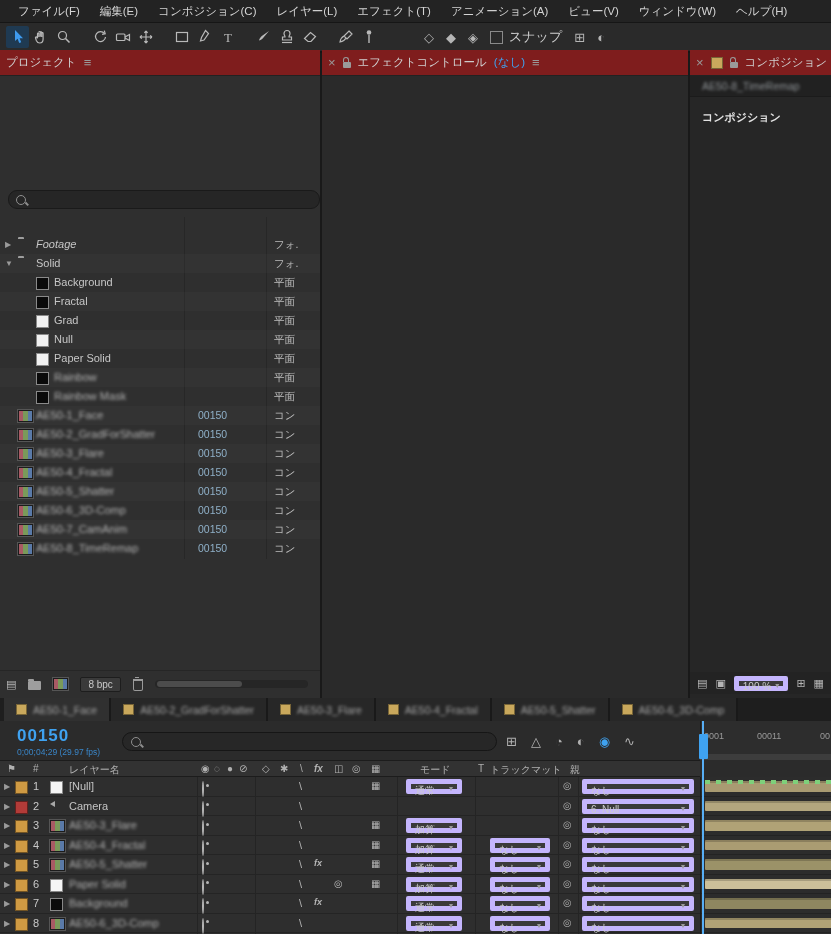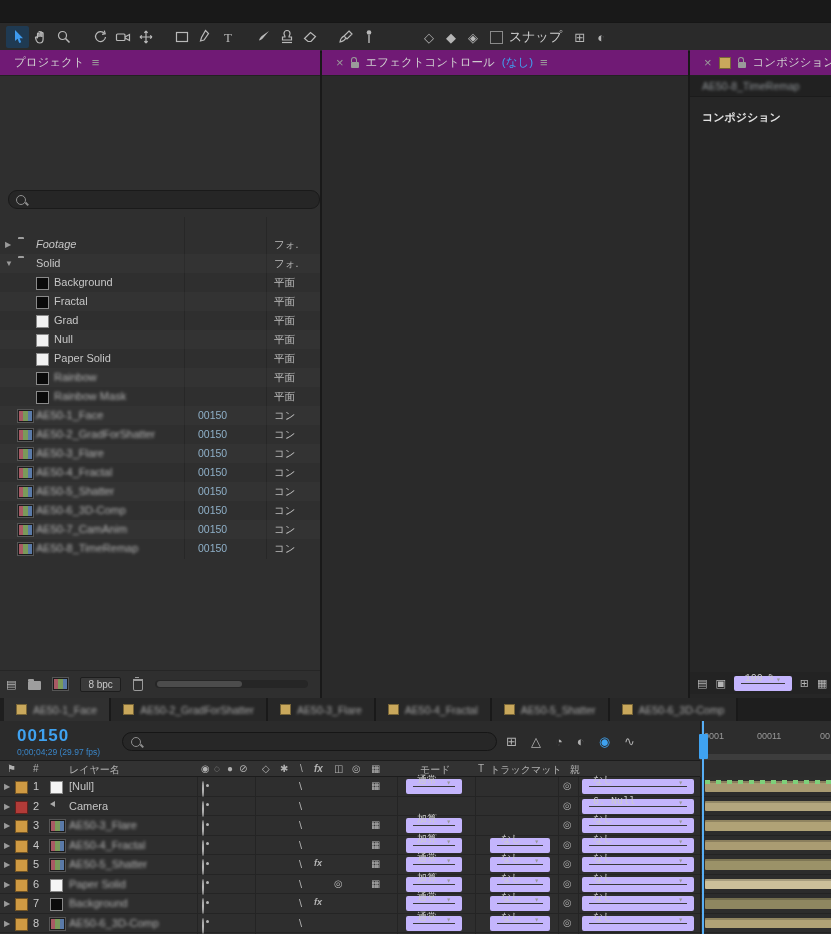--- a/index.html
+++ b/index.html
@@ -18,21 +18,21 @@
            display:flex;align-items:center;padding-left:6px;}
   #toolbar-tools{display:flex;align-items:center;}
   .tool{width:23px;height:22px;display:flex;align-items:center;justify-content:center;border-radius:2px;}
   .tool.active{background:#1f3a52;}
   .tb-right{display:flex;align-items:center;margin-left:44px;gap:12px;}
   .snap-box{width:11px;height:11px;border:1px solid #8a8a8a;background:#2a2a2a;}
   .snap-label{font-size:13px;color:#cfcfcf;margin-left:-6px;}
   .tb-glyph{color:#b5b5b5;font-size:13px;line-height:13px;}
 
   
-  .panel-head{height:25px;display:flex;align-items:center;gap:7px;padding:0 14px;background:#701a75;
+  .panel-head{height:25px;display:flex;align-items:center;gap:7px;padding:0 6px;background:#7f1d1d;
               font-size:11.5px;color:#d0d0d0;border-bottom:1px solid #222;white-space:nowrap;overflow:hidden;}
   .close-x{color:#9a9a9a;font-size:13px;}
   .menu-ham{color:#9a9a9a;font-size:13px;}
 
   #project{position:absolute;left:0;top:50px;width:320px;height:648px;background:#2f2f2f;}
   #effects{position:absolute;left:322px;top:50px;width:366px;height:648px;background:#2a2a2a;}
   #viewer{position:absolute;left:690px;top:50px;width:141px;height:648px;background:#262626;}
 
   
   .p-search{position:absolute;top:140px;left:8px;width:296px;height:17px;background:#262626;
@@ -63,22 +63,22 @@
   .fx-target{color:#3fa2f0;}
 
   
   .v-sub{height:20px;background:#212121;display:flex;align-items:center;padding:0 12px;
          font-size:10.5px;color:#9fa4a8;border-bottom:1px solid #1b1b1b;}
   .v-label{position:absolute;top:60px;left:12px;font-size:11px;font-weight:bold;color:#e3e3e3;}
   .v-foot{position:absolute;left:0;right:0;bottom:4px;height:22px;background:#232323;
           display:flex;align-items:center;gap:8px;padding:0 7px;}
   .tab-sq{width:10px;height:10px;background:#c9a85c;border:1px solid rgba(0,0,0,.4);flex:none;}
 
-  .dd{background:#3a3a3a;border:7px solid #c4b5fd;border-radius:2px;font-size:10px;color:#ccc;
-      display:flex;align-items:flex-end;justify-content:space-between;padding:0 4px;height:15px;box-sizing:border-box;font-family:Liberation Mono, monospace;}
+  .dd{background:#3a3a3a;border:5px solid #c4b5fd;border-radius:2px;font-size:10px;color:#ccc;
+      display:flex;align-items:flex-start;justify-content:space-between;padding:0 4px;height:15px;box-sizing:border-box;}
   .dd i{font-style:normal;overflow:hidden;white-space:nowrap;}
   .dd b{font-weight:normal;color:#999;font-size:8px;margin-left:3px;}
 
   
   #timeline{position:absolute;left:0;top:698px;width:831px;height:236px;background:#2b2b2b;}
   #t-tabs{position:absolute;top:0;left:0;right:0;height:23px;background:#1e1e1e;display:flex;
           align-items:stretch;padding-left:4px;overflow:hidden;}
   .t-tab{display:flex;align-items:center;gap:6px;padding:0 12px;background:#272727;
          border-right:2px solid #191919;white-space:nowrap;}
   .t-tab:first-child{background:#303030;}
@@ -155,20 +155,31 @@
   .i-eye::after{content:"";position:absolute;width:3px;height:3px;background:#b5b5b5;border-radius:50%;left:3px;top:1.5px;}
   .i-trash{width:8px;height:9px;border:1px solid #9a9a9a;border-top:2px solid #9a9a9a;
            border-radius:0 0 2px 2px;position:relative;margin-top:2px;}
   .i-trash::before{content:"";position:absolute;top:-4.5px;left:1px;width:4px;height:1.5px;background:#9a9a9a;}
 </style>
 </head>
 <body>
 
 <div id="app">
 
+  <div id="menubar">
+      <div class="menu-item">ファイル(F)</div>
+      <div class="menu-item">編集(E)</div>
+      <div class="menu-item">コンポジション(C)</div>
+      <div class="menu-item">レイヤー(L)</div>
+      <div class="menu-item">エフェクト(T)</div>
+      <div class="menu-item">アニメーション(A)</div>
+      <div class="menu-item">ビュー(V)</div>
+      <div class="menu-item">ウィンドウ(W)</div>
+      <div class="menu-item">ヘルプ(H)</div>
+    </div>
 
   <div id="toolbar">
     <div id="toolbar-tools">
         <span class="tool active">
           <svg width="16" height="16" viewBox="0 0 16 16">
             <path d="M5 1v11l2.6-2.2L9.2 14l2-.8-1.6-4H13z" fill="#3f9bef"></path>
           </svg>
         </span>
         <span class="tool">
           <svg width="16" height="16" viewBox="0 0 16 16">

